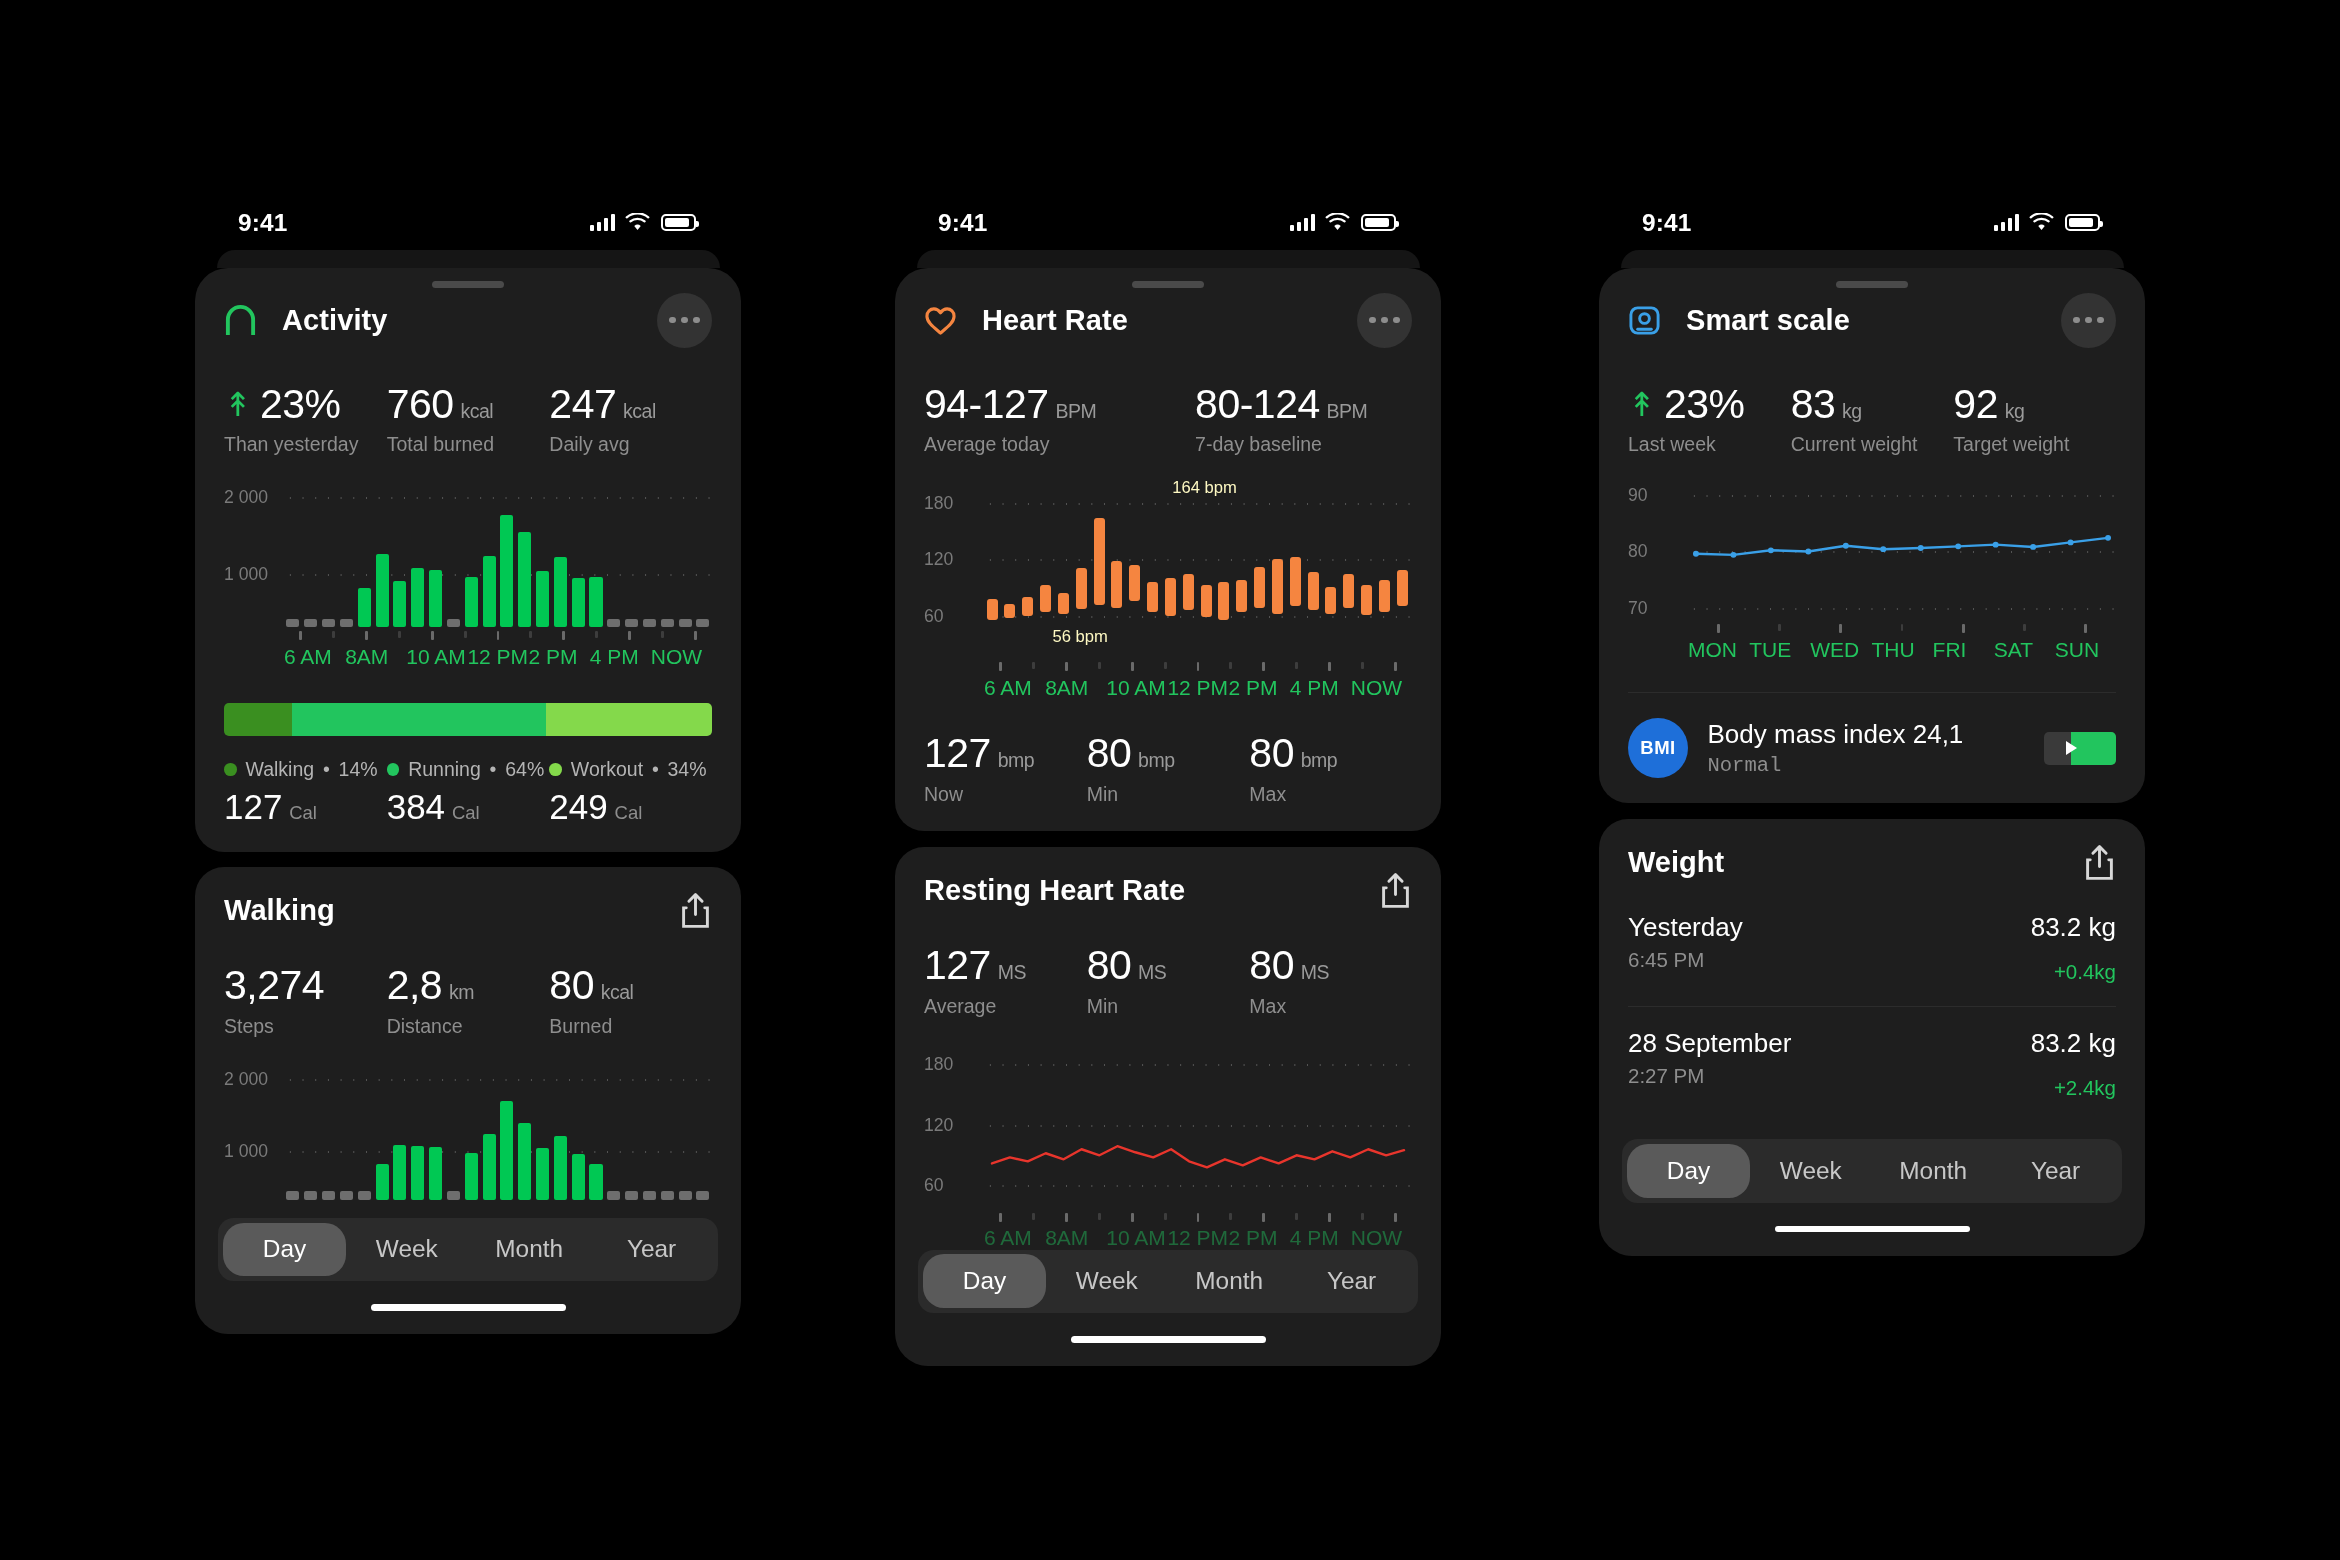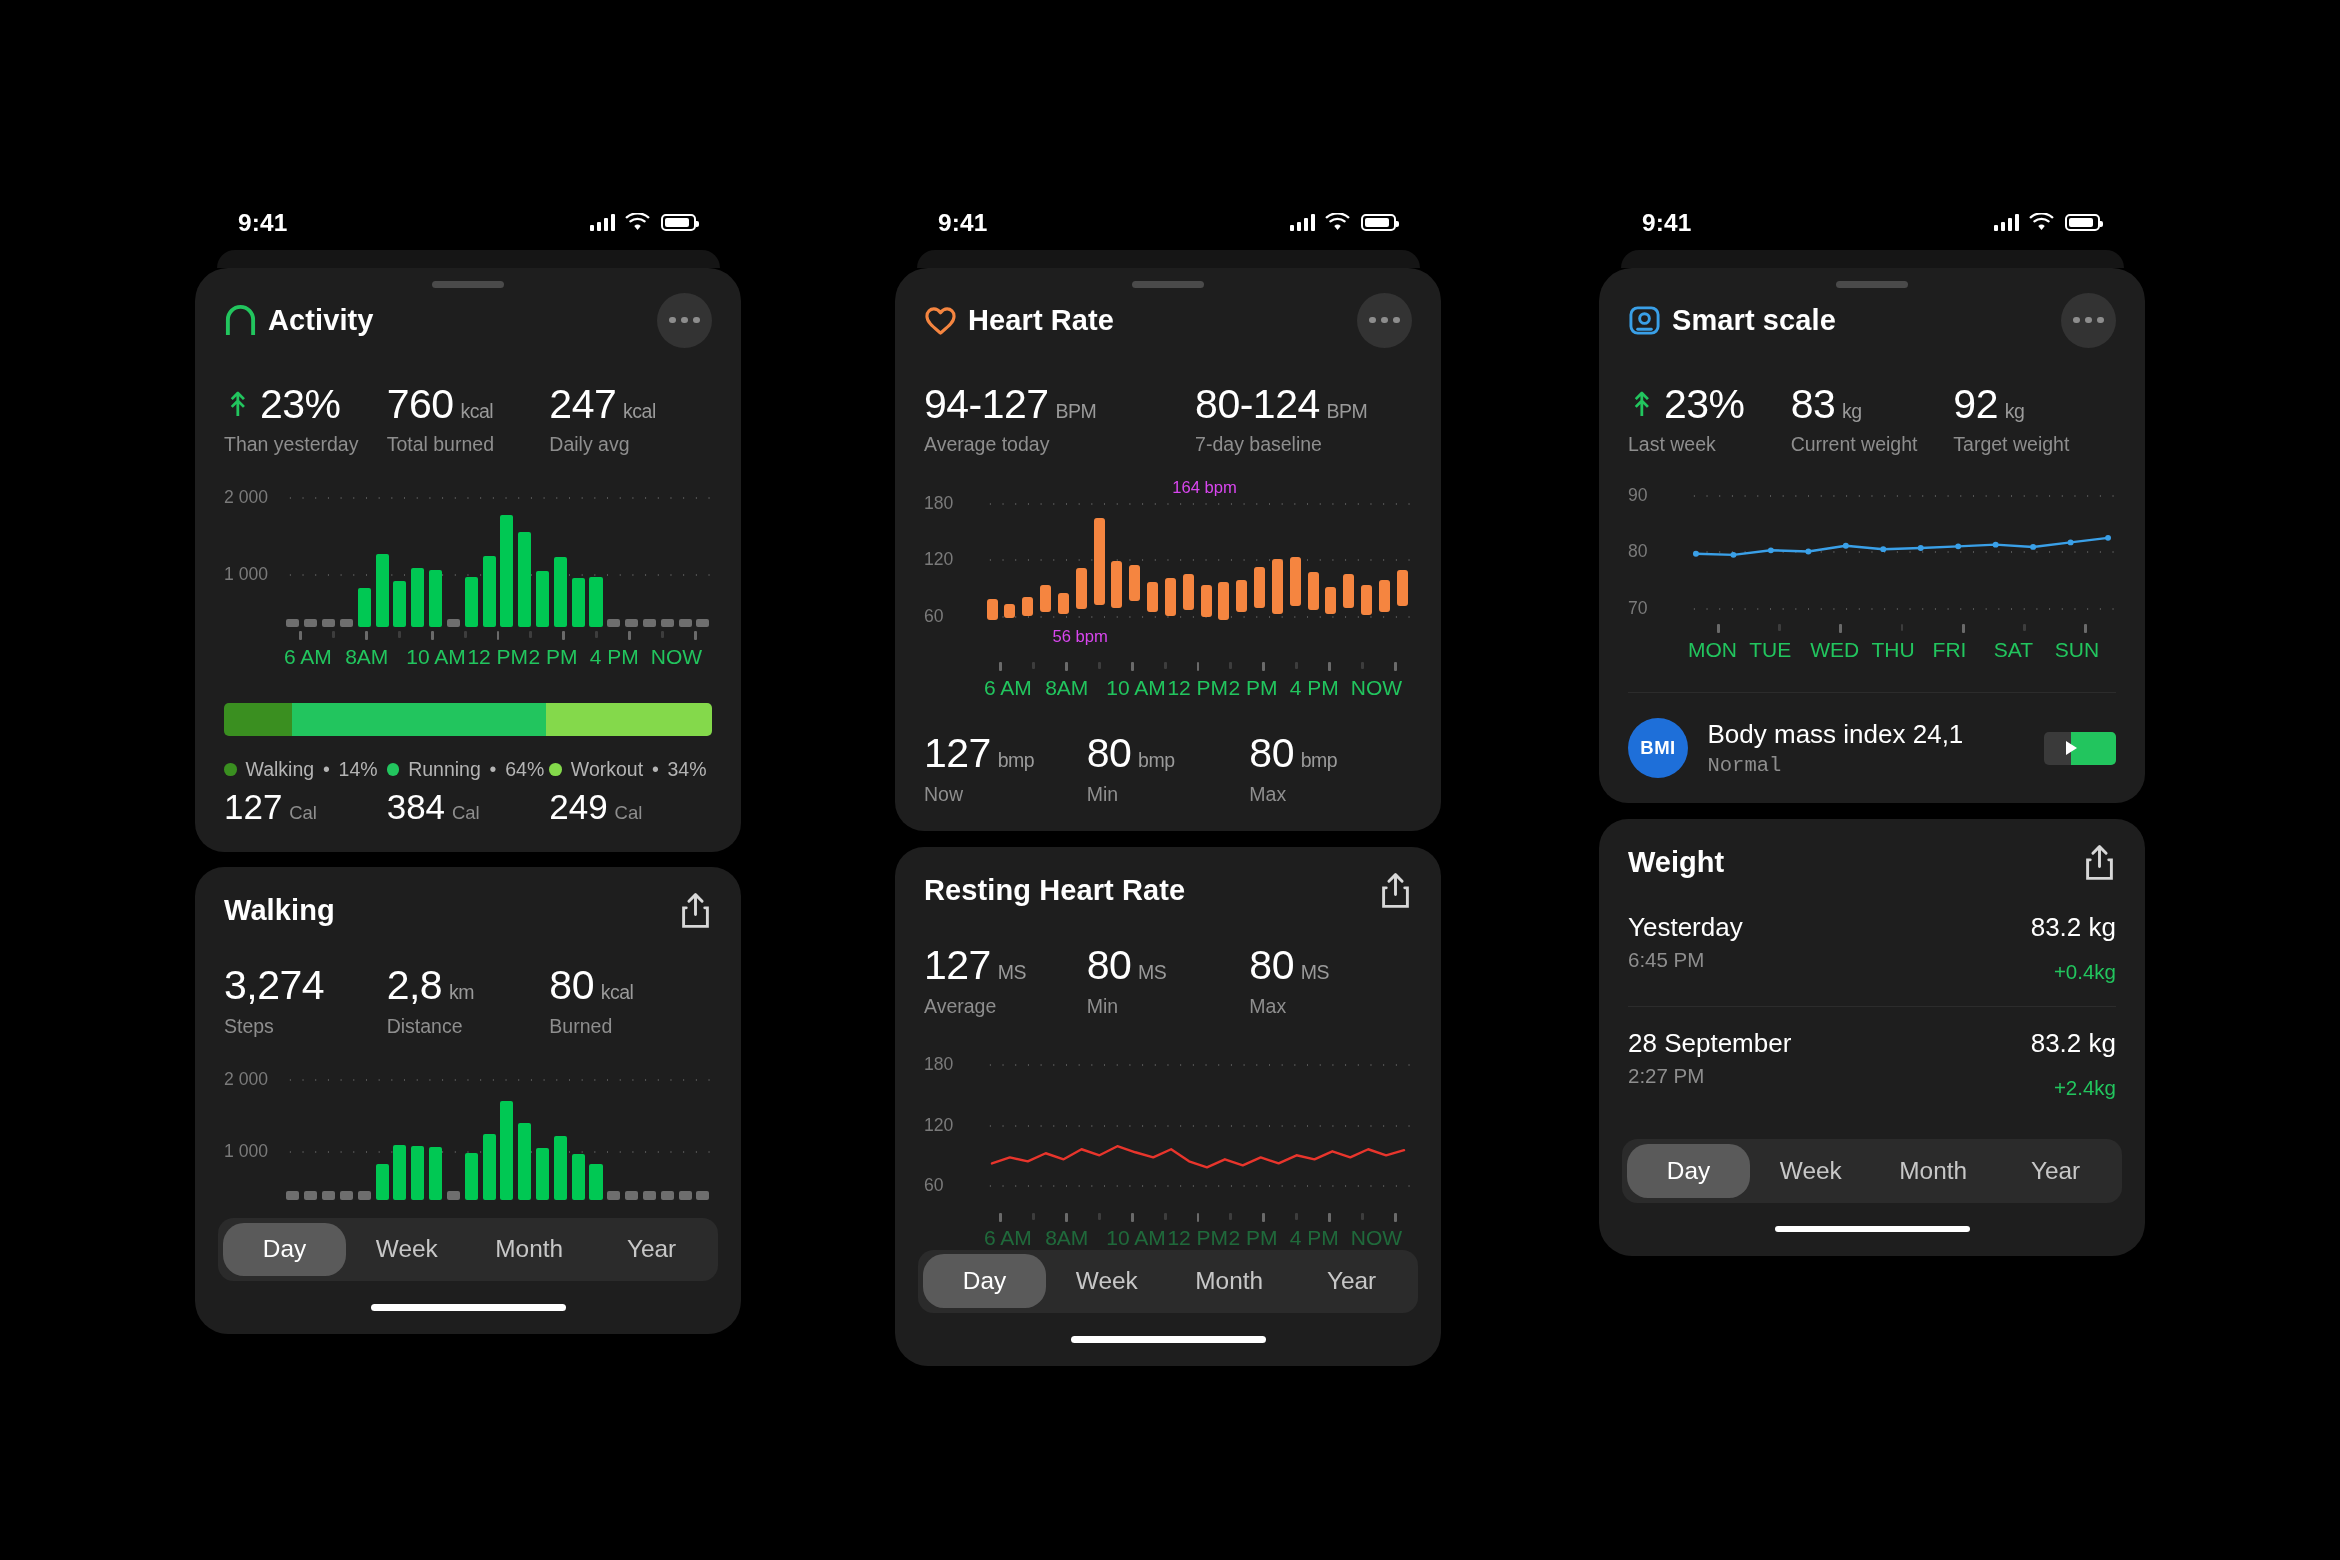--- a/index.html
+++ b/index.html
@@ -36,21 +36,21 @@
   .batt i { display:block; height:100%; width:90%; background:#fff; border-radius:2px; }
 
   
   .peek { height:17.6px; margin:0 21.5px; background:#151515; border-radius:27px 27px 0 0; }
 
   .screen { background:#000; border-radius:33px; overflow:hidden; padding-bottom:0; }
 
   .card { background:#1e1e1e; border-radius:29px; padding:25px 29px 25px; }
   .card + .card { margin-top:15.6px; }
 
-  .card-head { display:flex; align-items:center; gap:11px; }
+  .card-head { display:flex; align-items:center; gap:25px; }
   .card-title { color:#fff; font-size:29px; font-weight:600; letter-spacing:0.1px; }
   .dots-btn { margin-left:auto; width:55px; height:55px; border-radius:50%;
               background:#333333; display:flex; align-items:center;
               justify-content:center; gap:4.9px; }
   .dots-btn span { width:6.8px; height:6.8px; border-radius:50%; background:#8d8d8d; }
   .grabber { position:absolute; left:50%; transform:translateX(-50%); top:13.7px;
              width:72px; height:6.8px; border-radius:3.9px; background:#4a4a4a; }
 
   .share-btn { margin-left:auto; width:33px; height:37px; position:relative; }
   .share-btn svg { width:33px; height:37px; display:block; }
@@ -91,21 +91,21 @@
   .legend { display:flex; margin-top:21.5px; }
   .legend .item { flex:1; }
   .legend .row1 { display:flex; align-items:center; gap:8.8px; color:#b4b4b4;
                   font-size:19.5px; }
   .legend .dot { width:12.7px; height:12.7px; border-radius:50%; display:block; }
   .legend .row2 { color:#fff; font-size:35px; margin-top:5.9px;
                   display:flex; align-items:baseline; gap:6.8px; }
   .legend .row2 .u { color:#8e8e8e; font-size:18.5px; }
 
   
-  .ann { position:absolute; color:#d946ef; font-size:16.6px; white-space:nowrap; }
+  .ann { position:absolute; color:#fef9c3; font-size:16.6px; white-space:nowrap; }
 
   
   .bmi-row { display:flex; align-items:center; gap:19.5px; margin-top:25px;
              padding-top:25px; border-top:1px solid #2c2c2c; }
   .bmi-badge { width:60px; height:60px; border-radius:50%; background:#1e6fd9;
                color:#fff; font-size:18.5px; font-weight:700; display:flex;
                align-items:center; justify-content:center; letter-spacing:0.5px; }
   .bmi-txt .t1 { color:#fff; font-size:26px; }
   .bmi-txt .t2 { color:#8e8e8e; font-size:20.5px; margin-top:3.9px;font-family:Liberation Mono, monospace; }
   .bmi-gauge { margin-left:auto; width:72px; height:33px; border-radius:4.9px;

